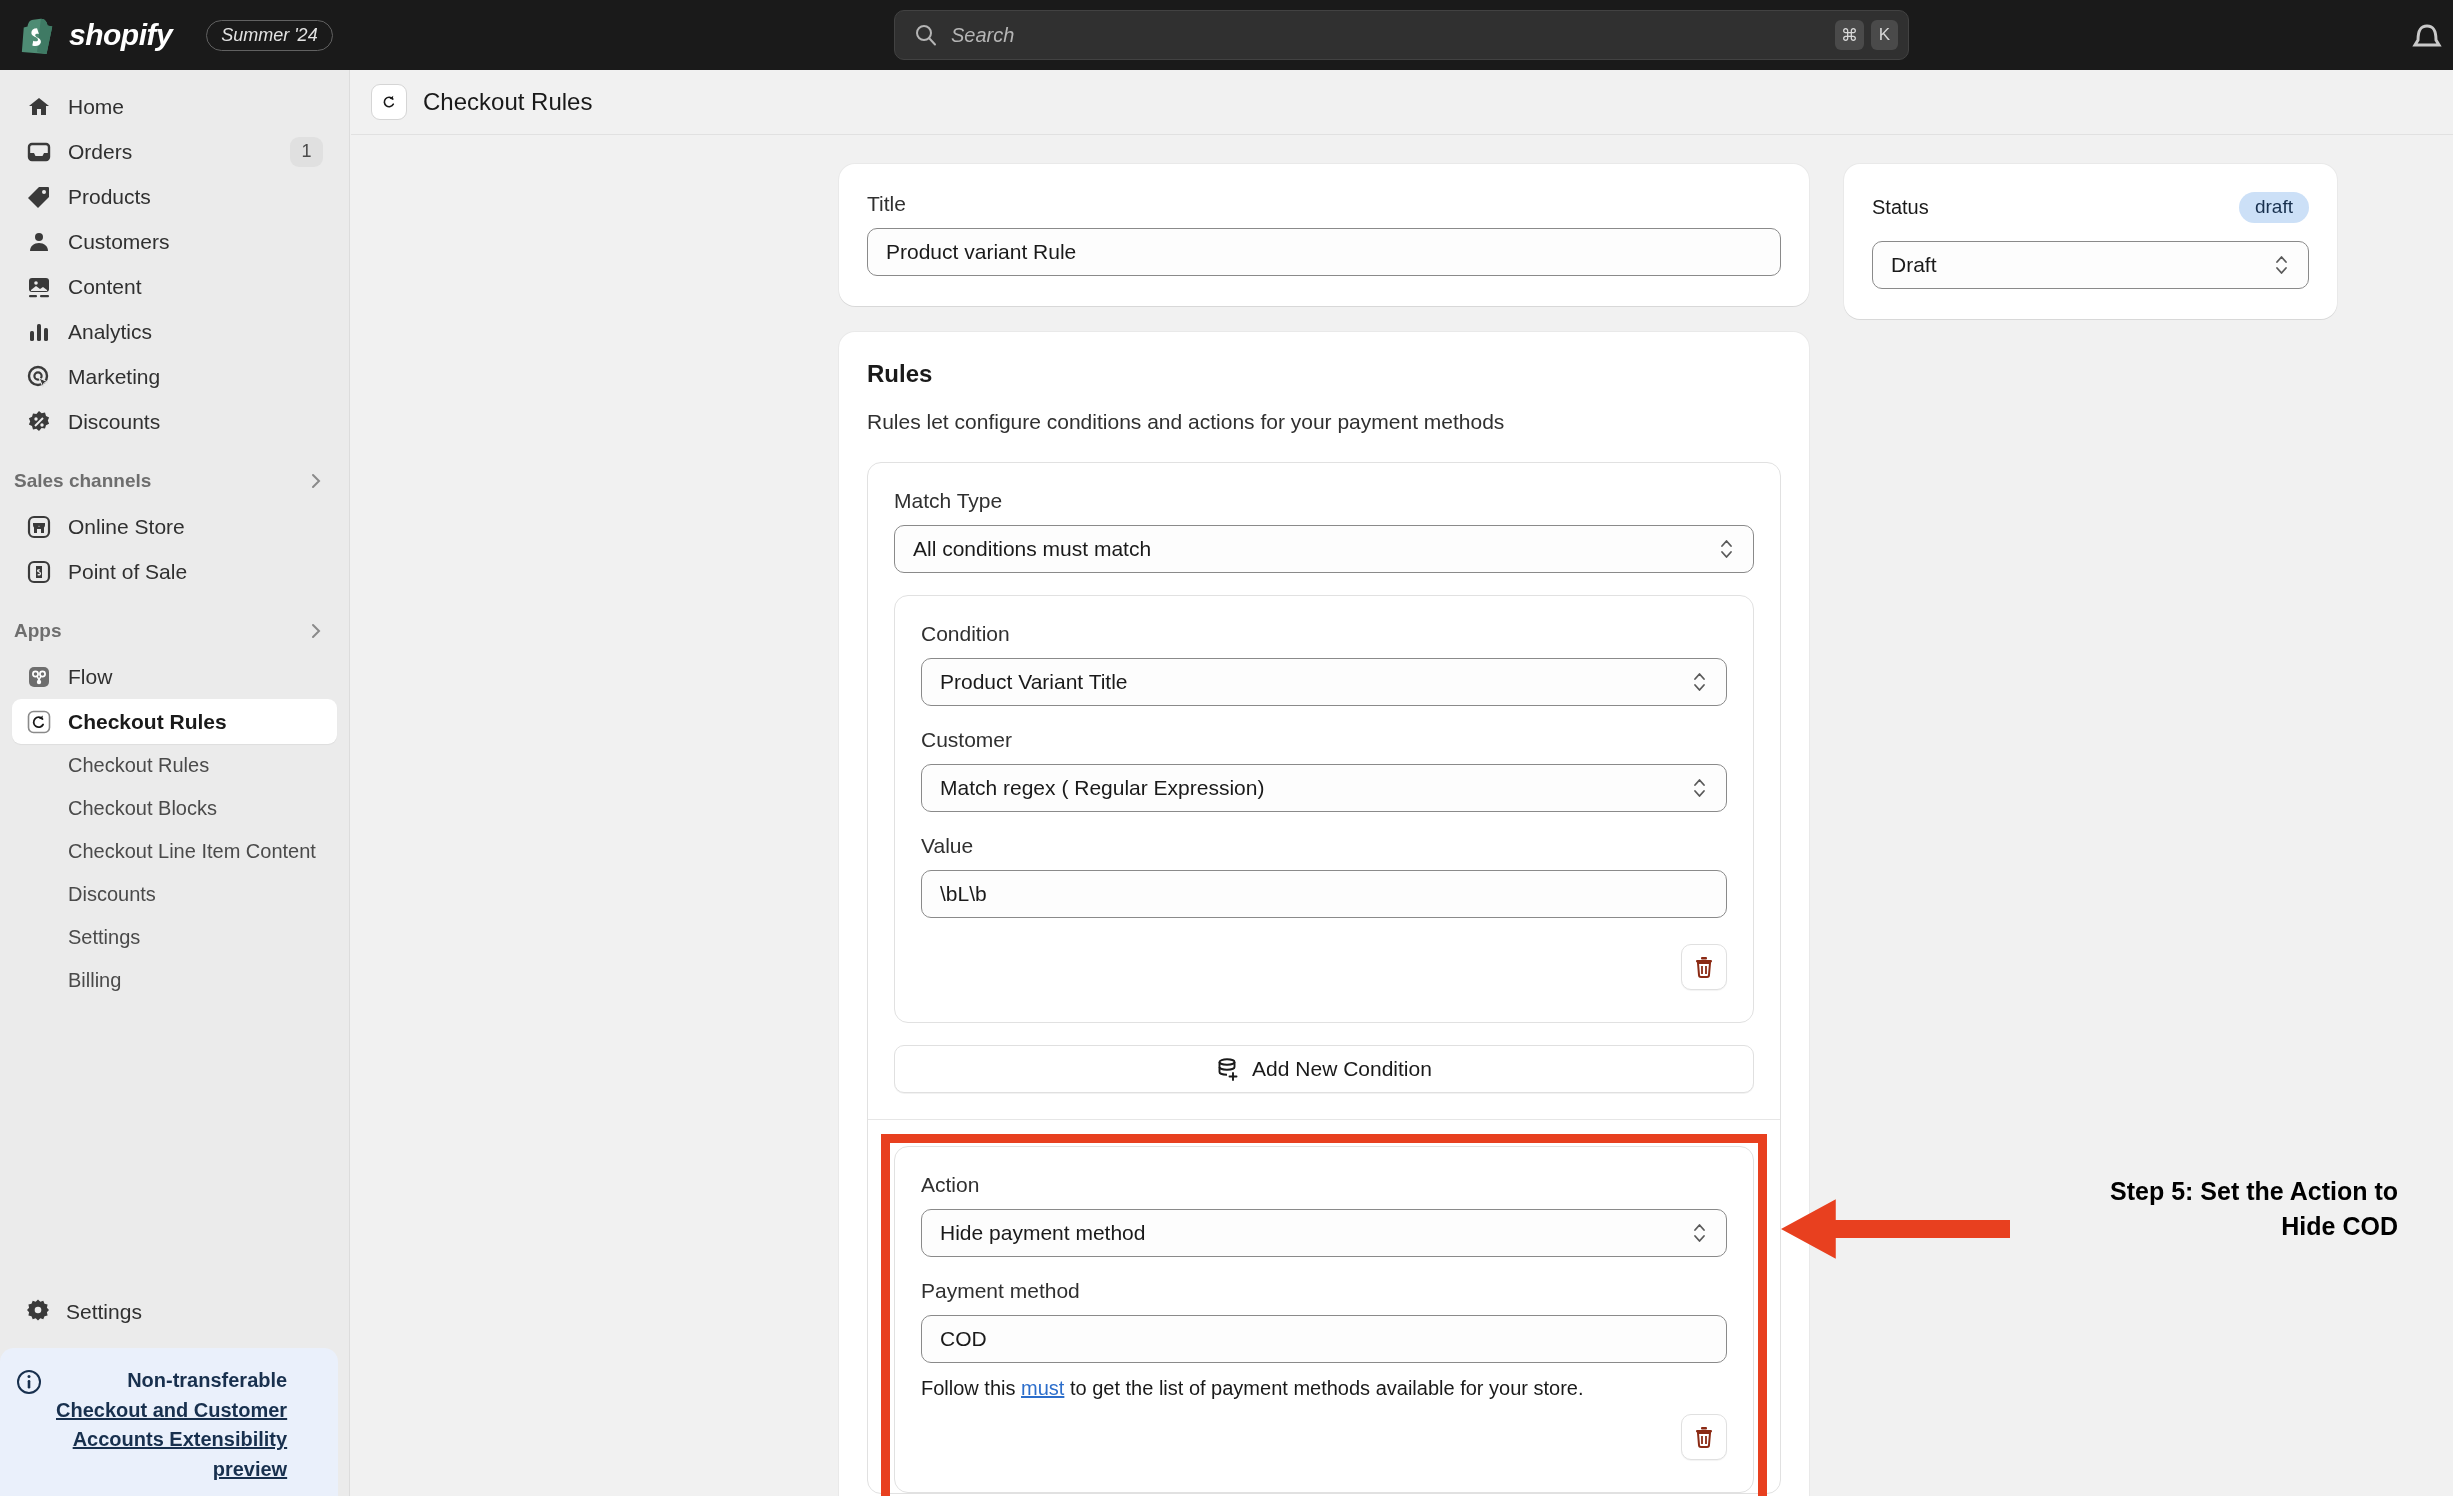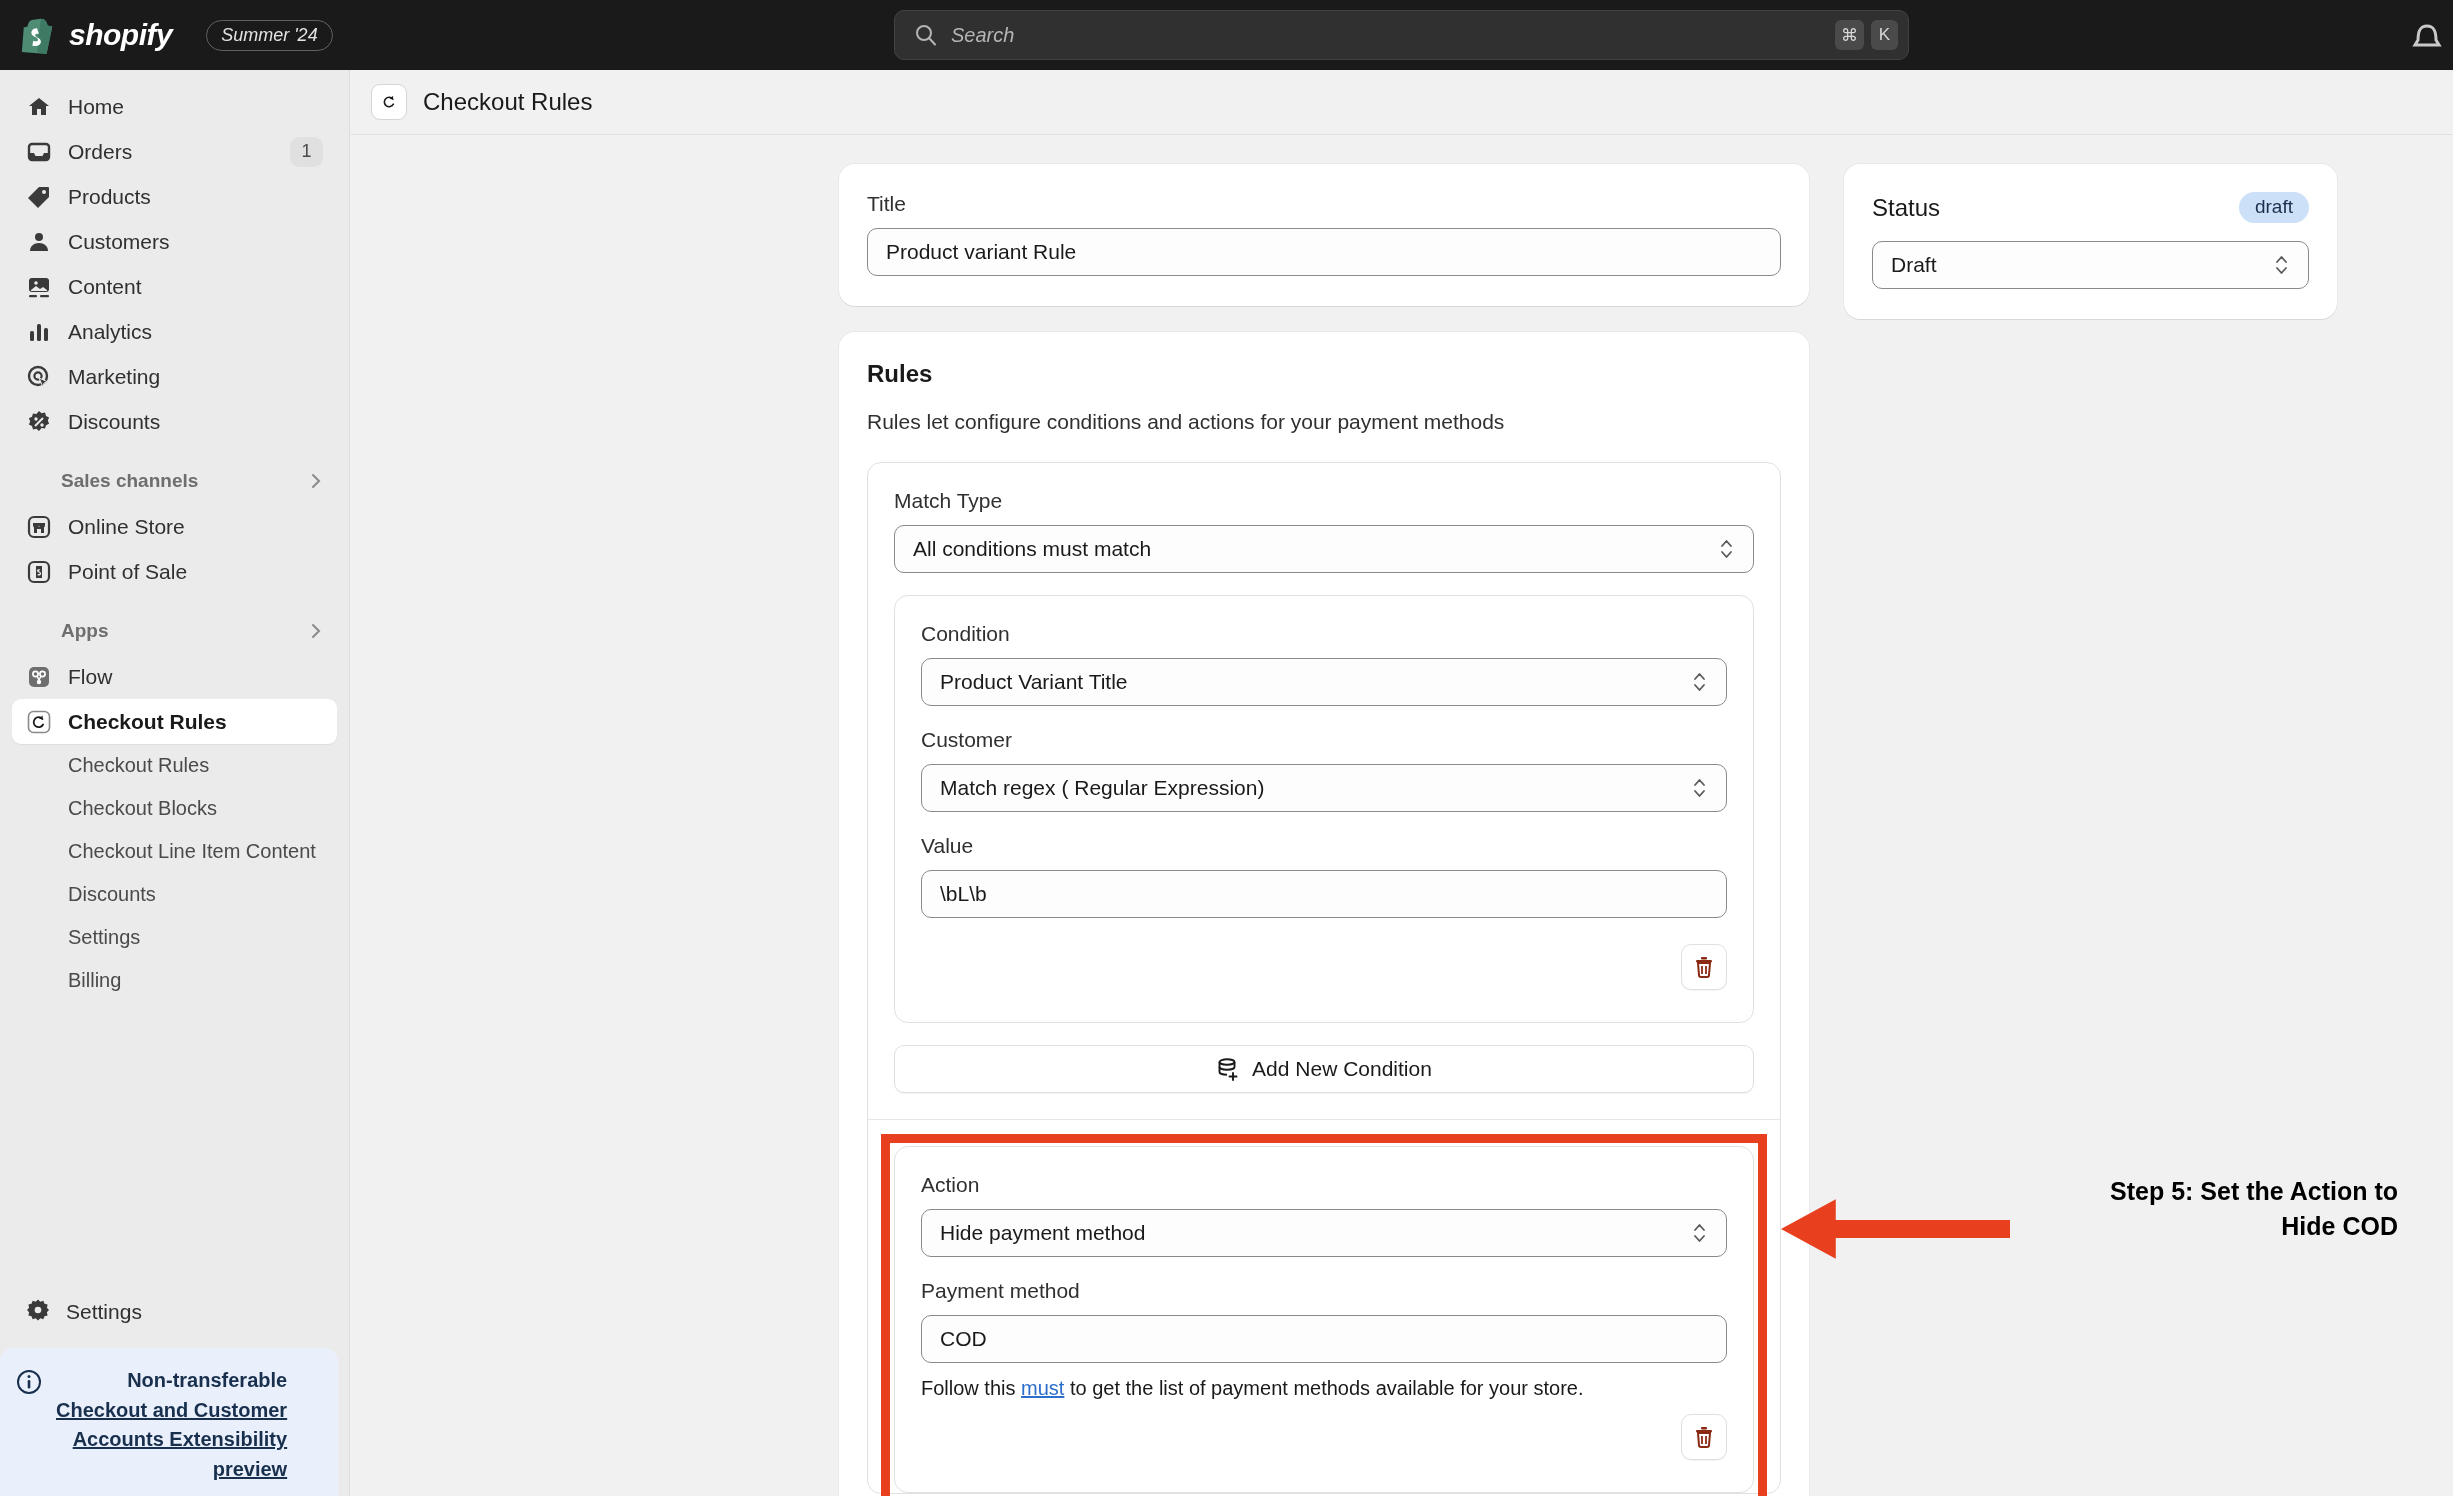--- a/index.html
+++ b/index.html
@@ -58,21 +58,21 @@
   .nav-item.active .lbl { font-weight: 700; color: #1a1a1a; }
   .badge-count {
     position: absolute; right: 14px; background: #e0e0e0; color: #4a4a4a;
     border-radius: 9px; min-width: 33px; height: 30px; font-size: 18px;
     display: flex; align-items: center; justify-content: center; padding: 0 9px;
   }
   .section-head {
     display: flex; align-items: center; justify-content: space-between;
     padding: 0 24px 0 14px; height: 46px; margin-top: 14px;
   }
-  .section-head .t { font-size: 19px; font-weight: 700; color: #6e6e6e; margin-left: 47px; }
+  .section-head .t { font-size: 19px; font-weight: 700; color: #6e6e6e; }
   .chev-right { width: 18px; height: 18px; }
   .subnav { padding: 0 12px; }
   .subnav-item {
     display: flex; align-items: center; height: 43px; padding-left: 56px;
     font-size: 20px; color: #4a4a4a; border-radius: 9px; cursor: pointer;
   }
   .sidebar-bottom { position: absolute; left: 0; bottom: 0; width: 350px; }
   .settings-row {
     display: flex; align-items: center; gap: 16px; height: 45px;
     padding: 0 14px; margin: 0 12px 14px 12px; border-radius: 9px; cursor: pointer;
@@ -145,21 +145,21 @@
 
   .action-panel { position: relative; margin-top: 26px; }
   .highlight-box {
     position: absolute; left: -13px; top: -12px; right: -13px; bottom: -12px;
     border: 9px solid #e8401f; pointer-events: none; z-index: 3;
   }
   .helper { font-size: 20px; color: #1a1a1a; margin-top: 14px; }
   .helper a { color: #2c6ecb; text-decoration: underline; }
 
   .status-head { display: flex; align-items: center; justify-content: space-between; margin-bottom: 18px; }
-  .status-label { font-size: 24px; color: #1a1a1a; }
+  .status-label { font-size: 20px; color: #1a1a1a; }
   .status-badge {
     background: #cce0f7; color: #18304e; border-radius: 16px;
     padding: 5px 16px 7px; font-size: 19px; line-height: 1;
   }
 
   
   .annot { position: absolute; left: 1781px; top: 1174px; width: 617px; z-index: 6; }
   .annot-arrow { position: absolute; left: 0; top: 20px; }
   .annot-text {
     position: absolute; left: 229px; top: 0px; width: 388px; text-align: right;

